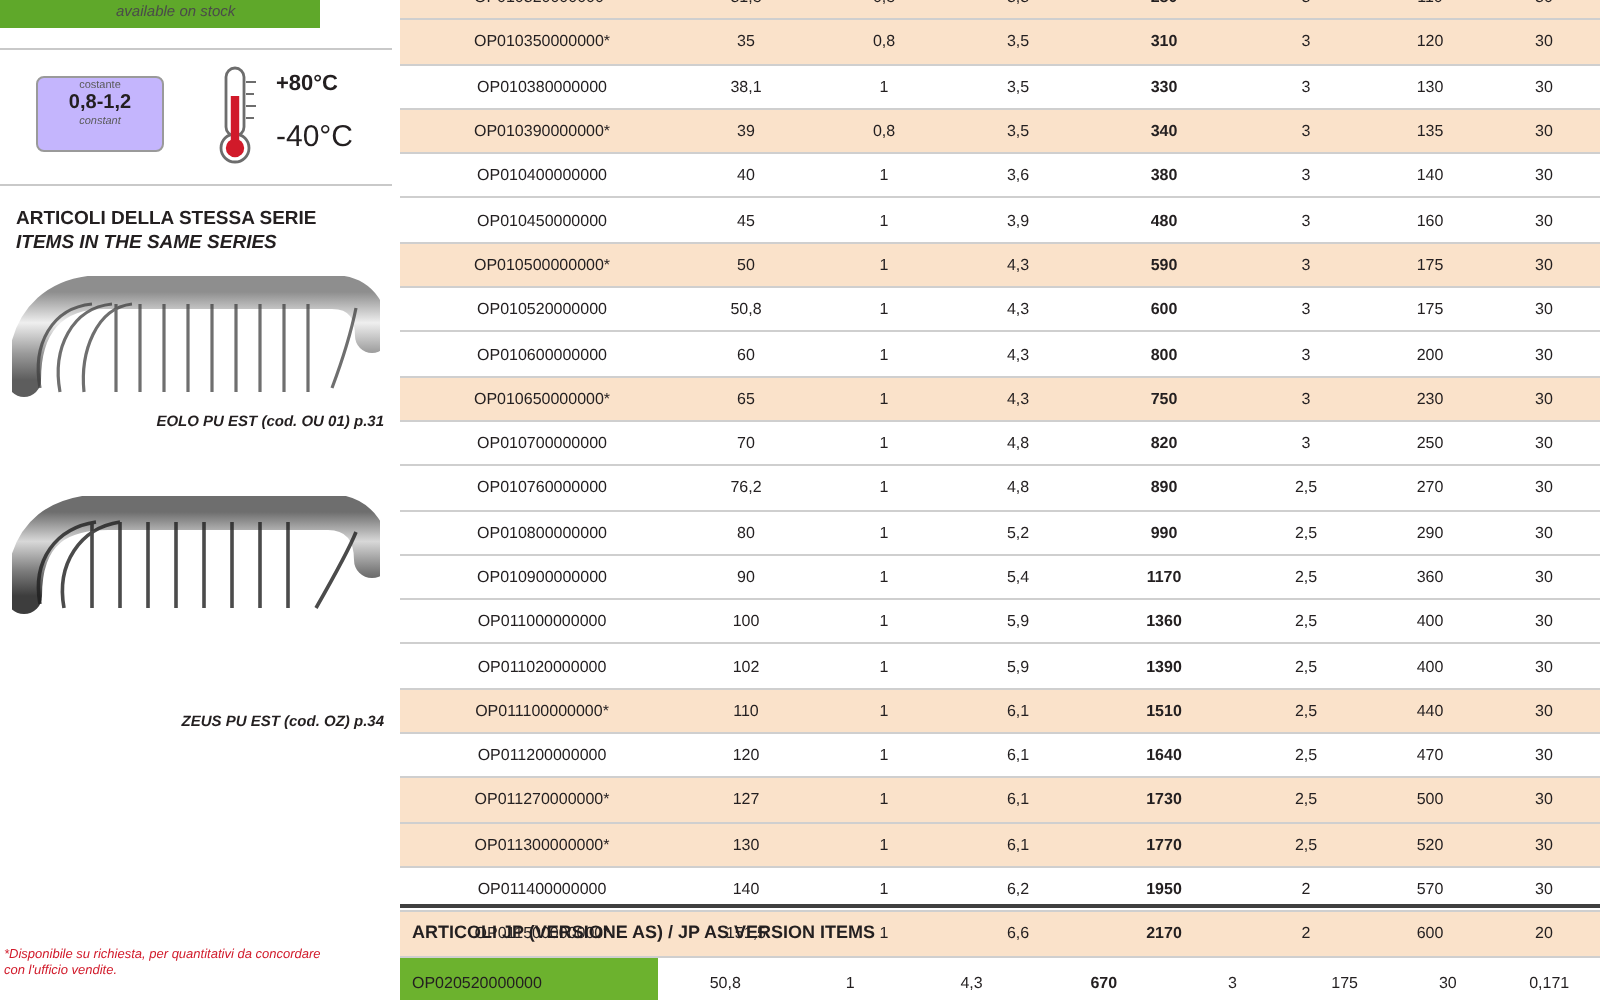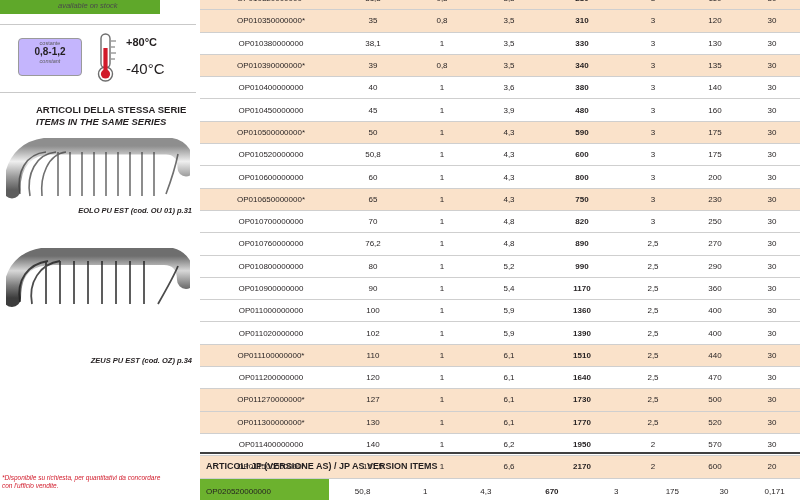--- a/index.html
+++ b/index.html
@@ -35,29 +35,29 @@
   .const-box{
     position:absolute;left:18px;top:38px;width:62px;height:36px;
     border:1px solid #9a9a9a;border-radius:4px;background:#c4b5fd;
     text-align:center;
   }
   .const-top{font-size:5.5px;color:#5a5a5a;margin-top:1px;line-height:1.1;}
   .const-val{font-size:10px;font-weight:bold;color:#231f20;line-height:1.15;}
   .const-bot{font-size:5.5px;color:#5a5a5a;font-style:italic;line-height:1.1;}
 
   
-  .thermo{position:absolute;left:92px;top:30px;width:88px;height:56px;}
+  .thermo{position:absolute;left:104px;top:30px;width:88px;height:56px;}
   .thermo svg{position:absolute;left:0;top:2px;}
   .temp-hi{position:absolute;left:34px;top:6px;font-size:11px;font-weight:bold;color:#231f20;}
   .temp-lo{position:absolute;left:34px;top:30px;font-size:15px;font-weight:normal;color:#231f20;}
 
   
   .series-title{
     position:absolute;left:8px;top:104px;width:186px;
-    font-size:9.5px;font-weight:bold;color:#231f20;line-height:1.25;margin-left:28px;
+    font-size:9.5px;font-weight:bold;color:#231f20;line-height:1.25;
   }
   .series-title .it{font-style:italic;font-weight:bold;}
 
   
   .hose{position:absolute;left:6px;width:184px;height:62px;overflow:hidden;}
   .hose1{top:138px;}
   .hose2{top:248px;}
   .cap{
     position:absolute;left:6px;width:186px;text-align:right;
     font-size:7.5px;font-weight:bold;font-style:italic;color:#231f20;

